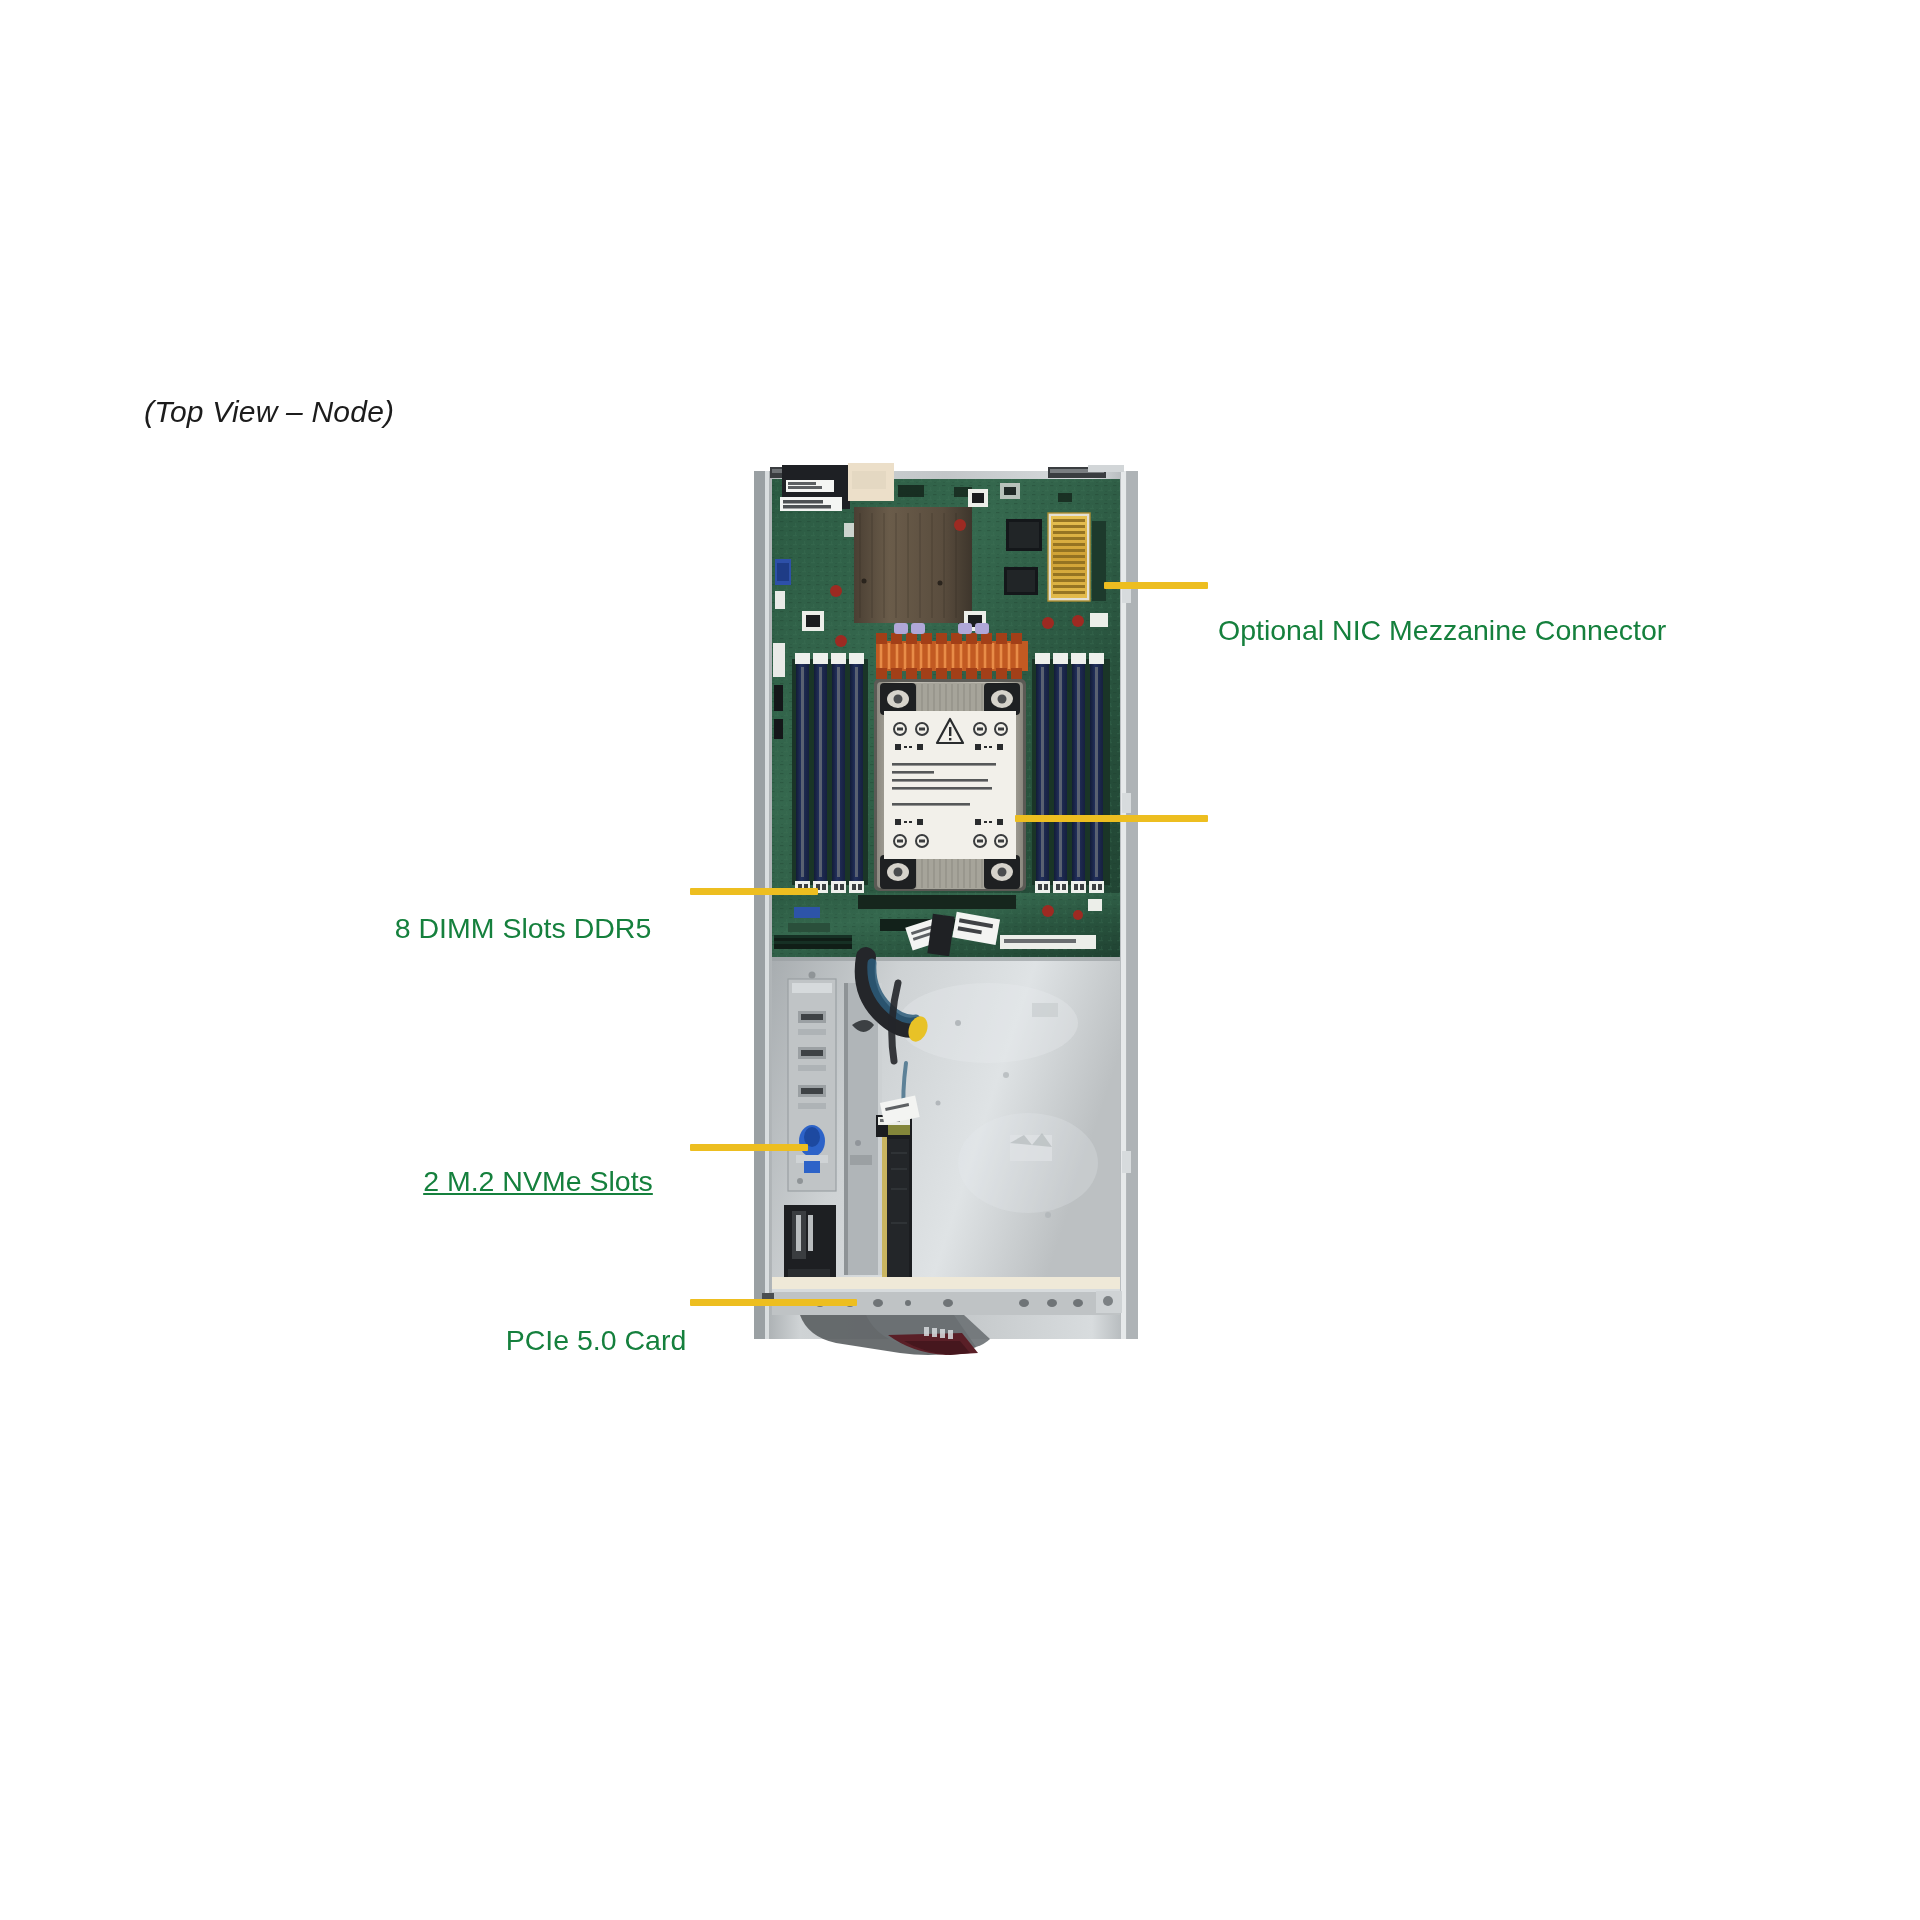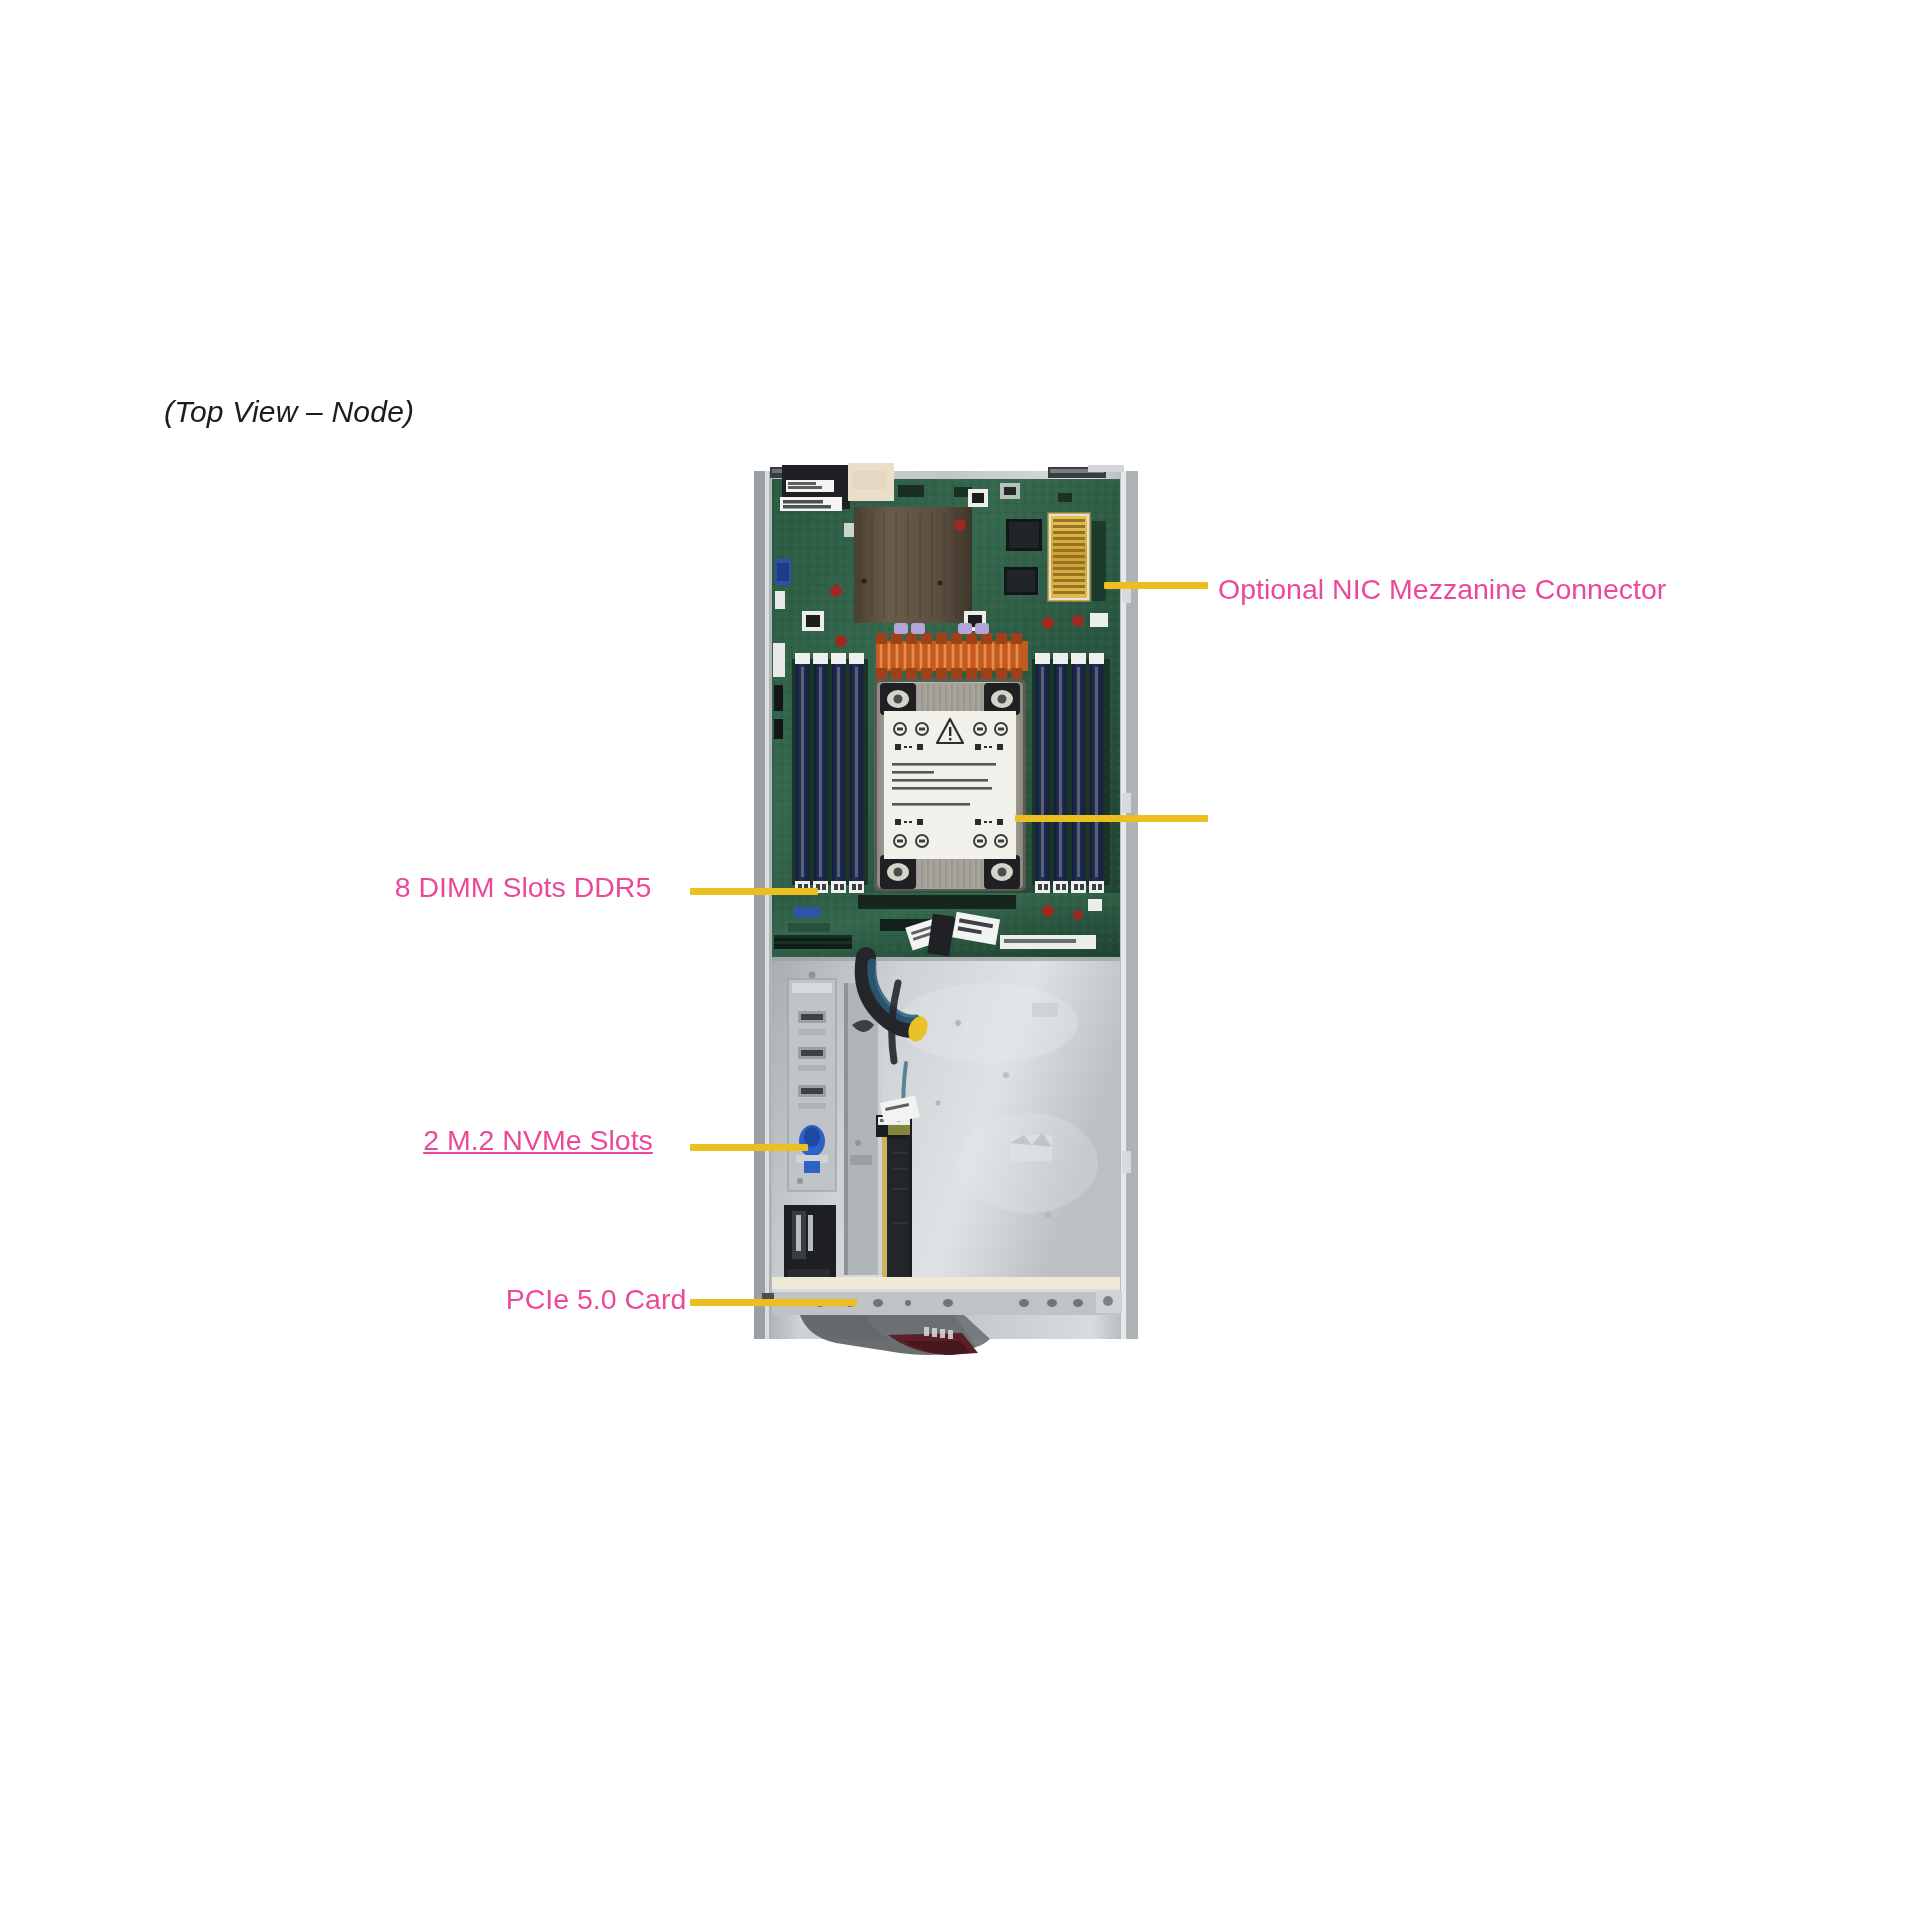--- a/index.html
+++ b/index.html
@@ -19,37 +19,38 @@
   #page {
     position: relative;
     width: 1920px;
     height: 1920px;
     background: #ffffff;
   }
 
   
   #view-title {
     position: absolute;
-    left: 164px;
+    left: 144px;
     top: 395px;
     font-size: 30px;
     font-style: italic;
     font-weight: 400;
     letter-spacing: 0.2px;
     color: #1c1c1c;
     white-space: nowrap;
   }
 
   
   .callout-label {
     position: absolute;
     font-size: 28.5px;
     line-height: 36px;
-    color: #ec4899;
+    color: #15803d;
     white-space: nowrap;
+    margin-top: 41px;
   }
   .callout-label.right { text-align: left; }
   .callout-label.left  { text-align: center; }
   .callout-label sup {
     font-size: 0.58em;
     vertical-align: super;
     line-height: 0;
   }
   .reg {
     font-size: 0.62em;

